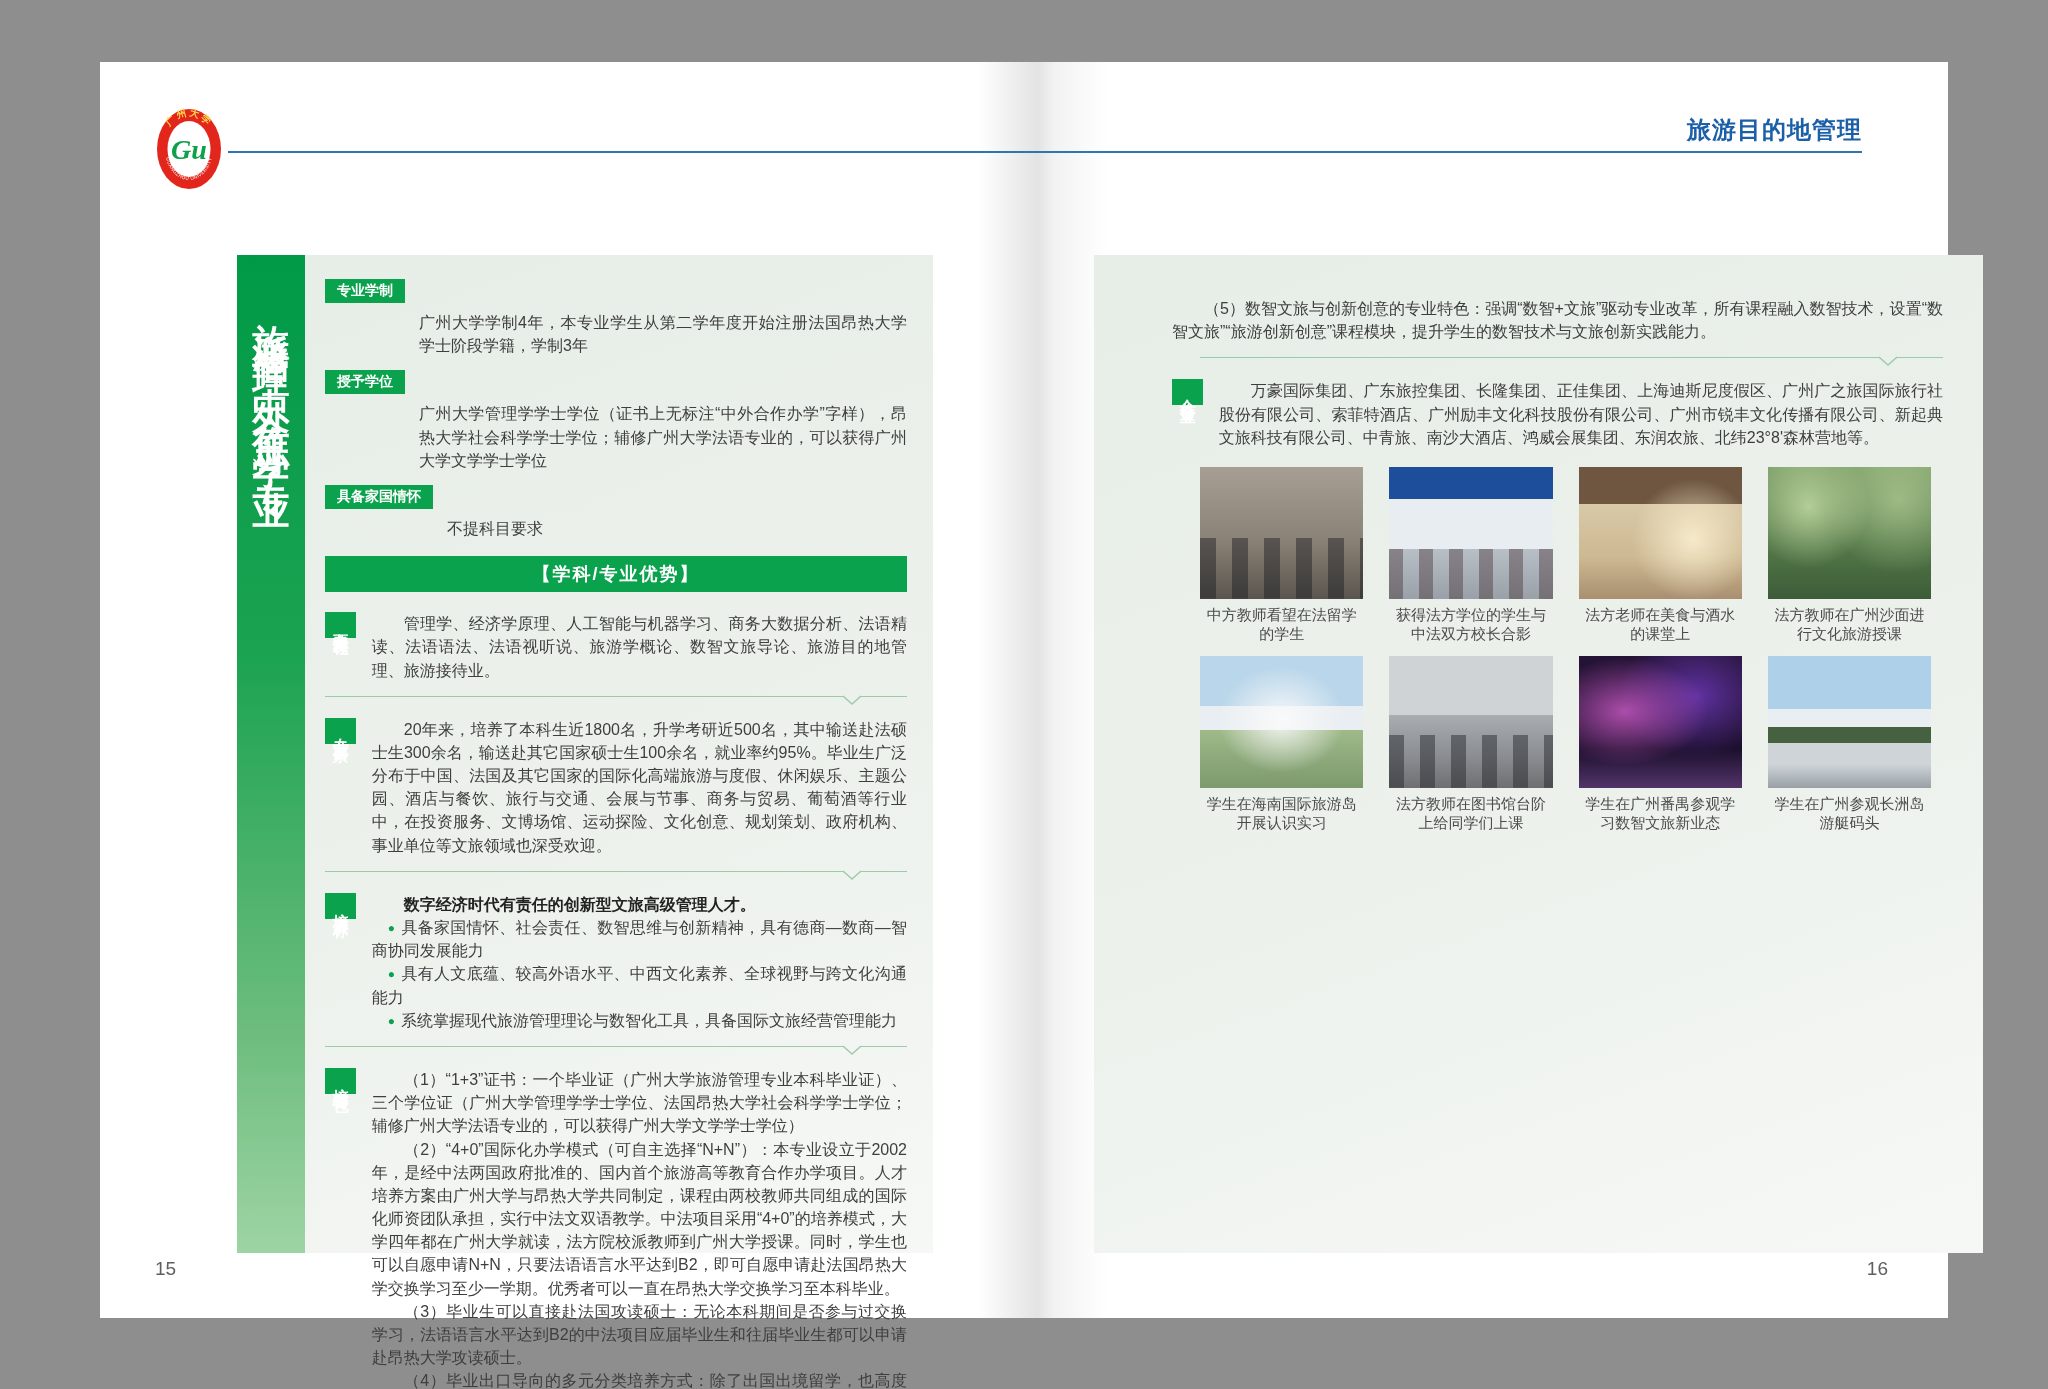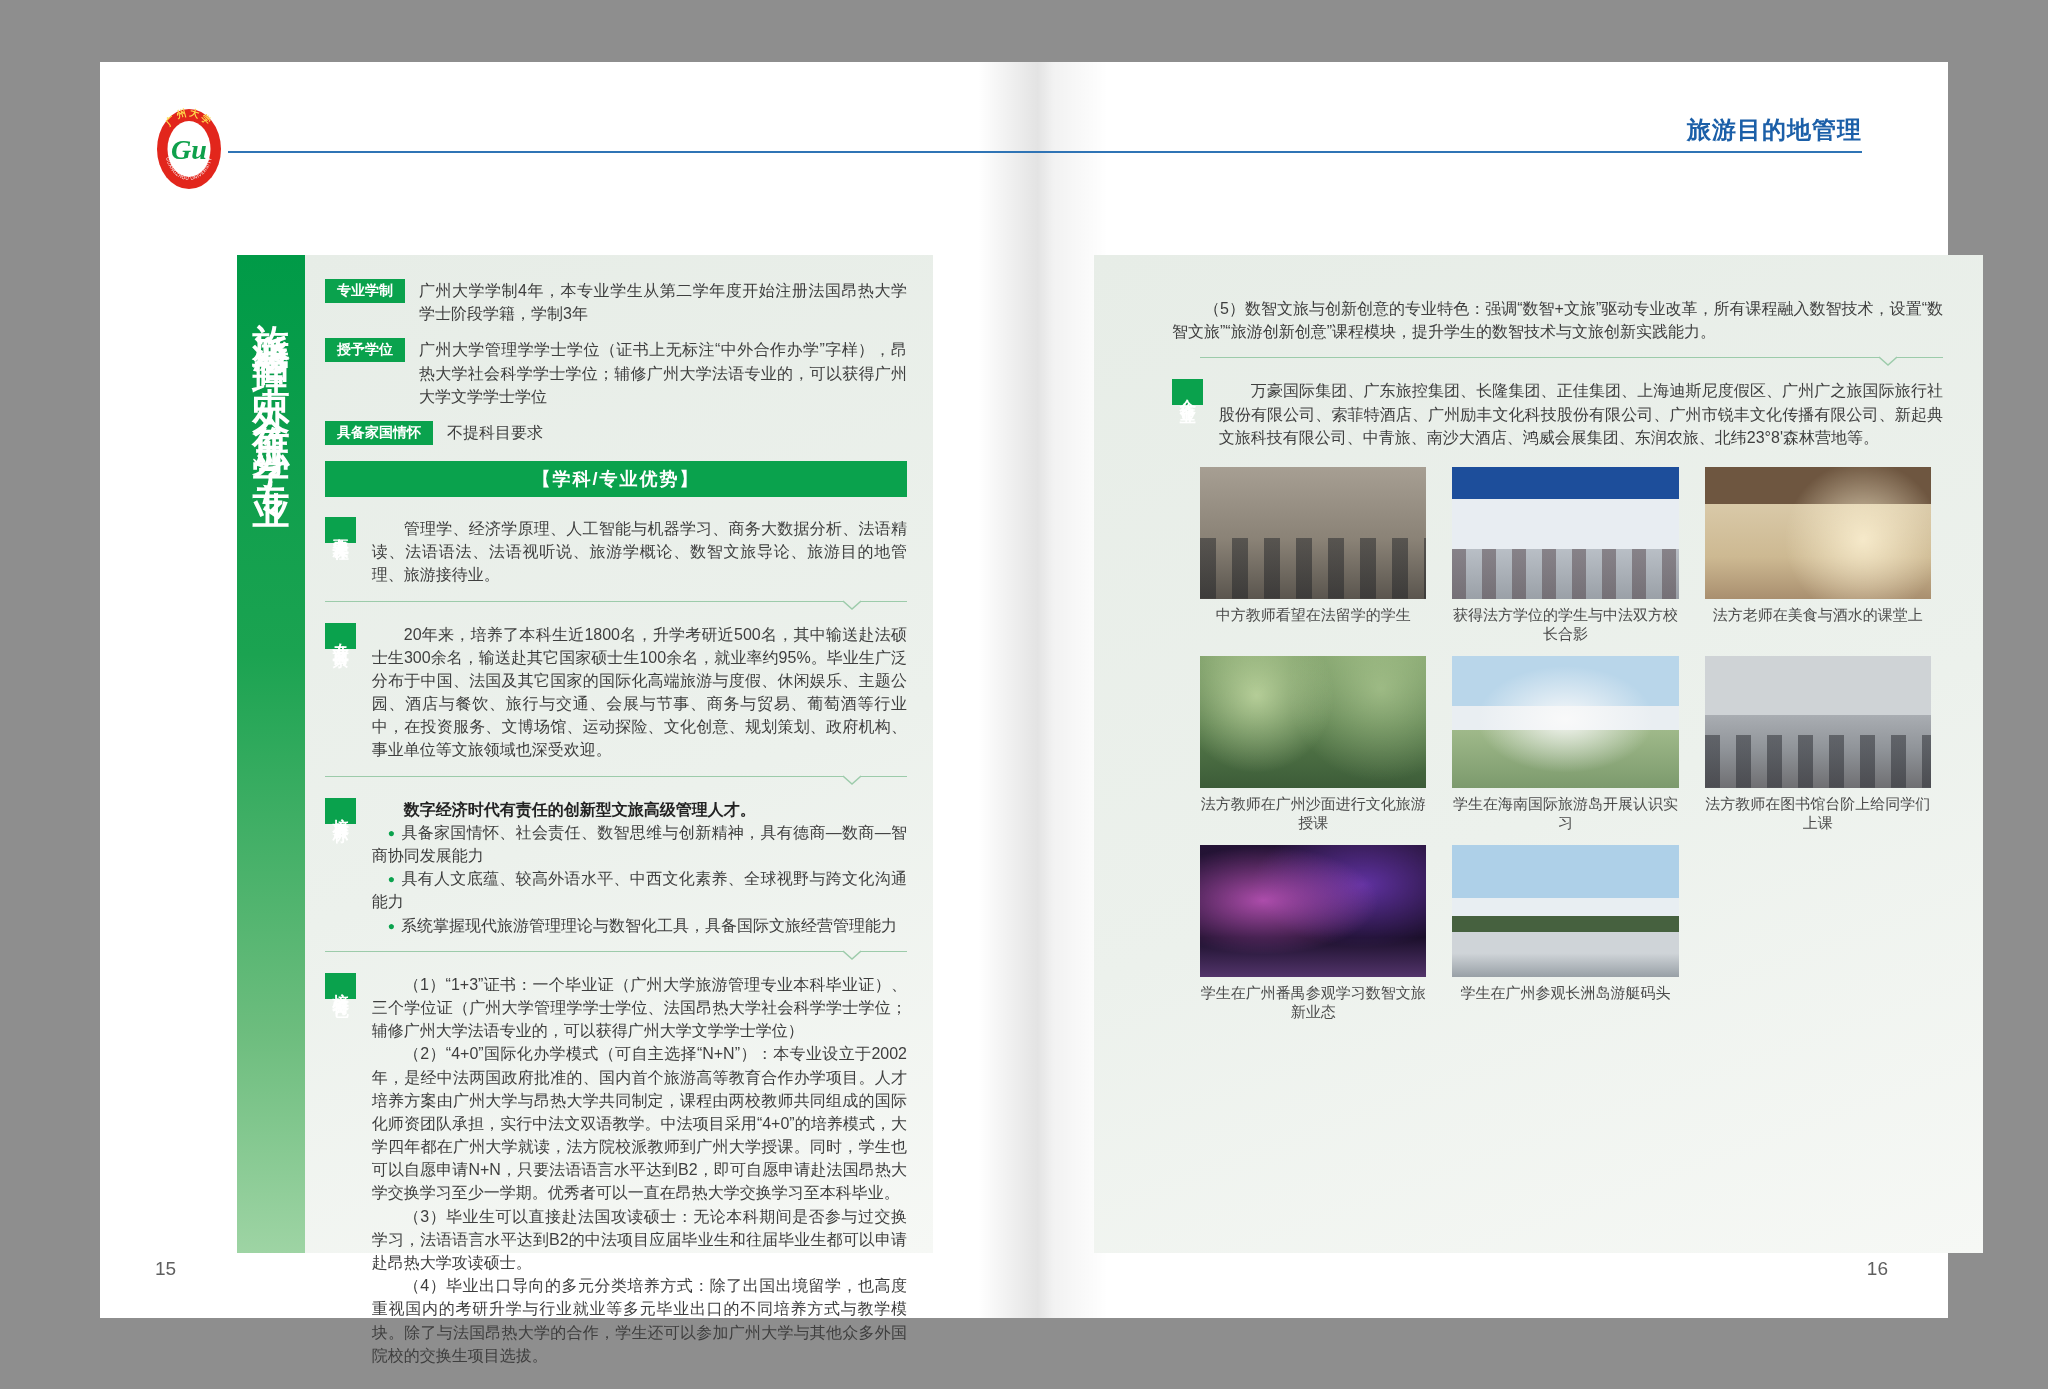--- a/index.html
+++ b/index.html
@@ -60,21 +60,21 @@
 
   .panel p { margin:0; font-size:16px; line-height:1.45; text-align:justify; }
   .indent2 { text-indent:2em; }
 
   
   .info-row { display:flex; gap:14px; margin-bottom:13px; align-items:flex-start; }
   .tag {
     background:#0aa24d; color:#fff; font-weight:700; font-size:14px;
     padding:3px 12px; white-space:nowrap; flex:0 0 auto;
   }
-  .info-row p { flex:1; }
+  .info-row p { flex:1;margin-top:32px; }
 
   
   .banner {
     background:#0aa24d; color:#fff; font-weight:700; font-size:18px;
     text-align:center; padding:6px 0; margin:16px 0 20px 0; letter-spacing:2px;
   }
 
   
   .section { display:flex; gap:16px; }
   .vtag {
@@ -96,21 +96,21 @@
   .divider .l2 { width:46px; height:1px; background:#9ccbaa; margin-top:1px; }
 
   
   .rp-top { margin-left:28px; }
   .rp-divider { margin-left:28px; }
   .coop { margin-top:10px; }
   .coop .sec-body p { }
 
   
   .photos {
-    display:grid; grid-template-columns:1fr 1fr 1fr;
+    display:grid; grid-template-columns:1fr 1fr 1fr 1fr;
     column-gap:26px; row-gap:12px;
     margin:18px 12px 0 28px;
   }
   .photos figure { margin:0; }
   .ph { width:100%; height:132px; }
   figcaption { text-align:center; font-size:15px; color:#4b4b4b; margin-top:7px; }
 
   
   .ph1 { background:
       repeating-linear-gradient(90deg, rgba(25,28,33,0.45) 0 16px, rgba(0,0,0,0) 16px 32px) 0 100% / 100% 46% no-repeat,

